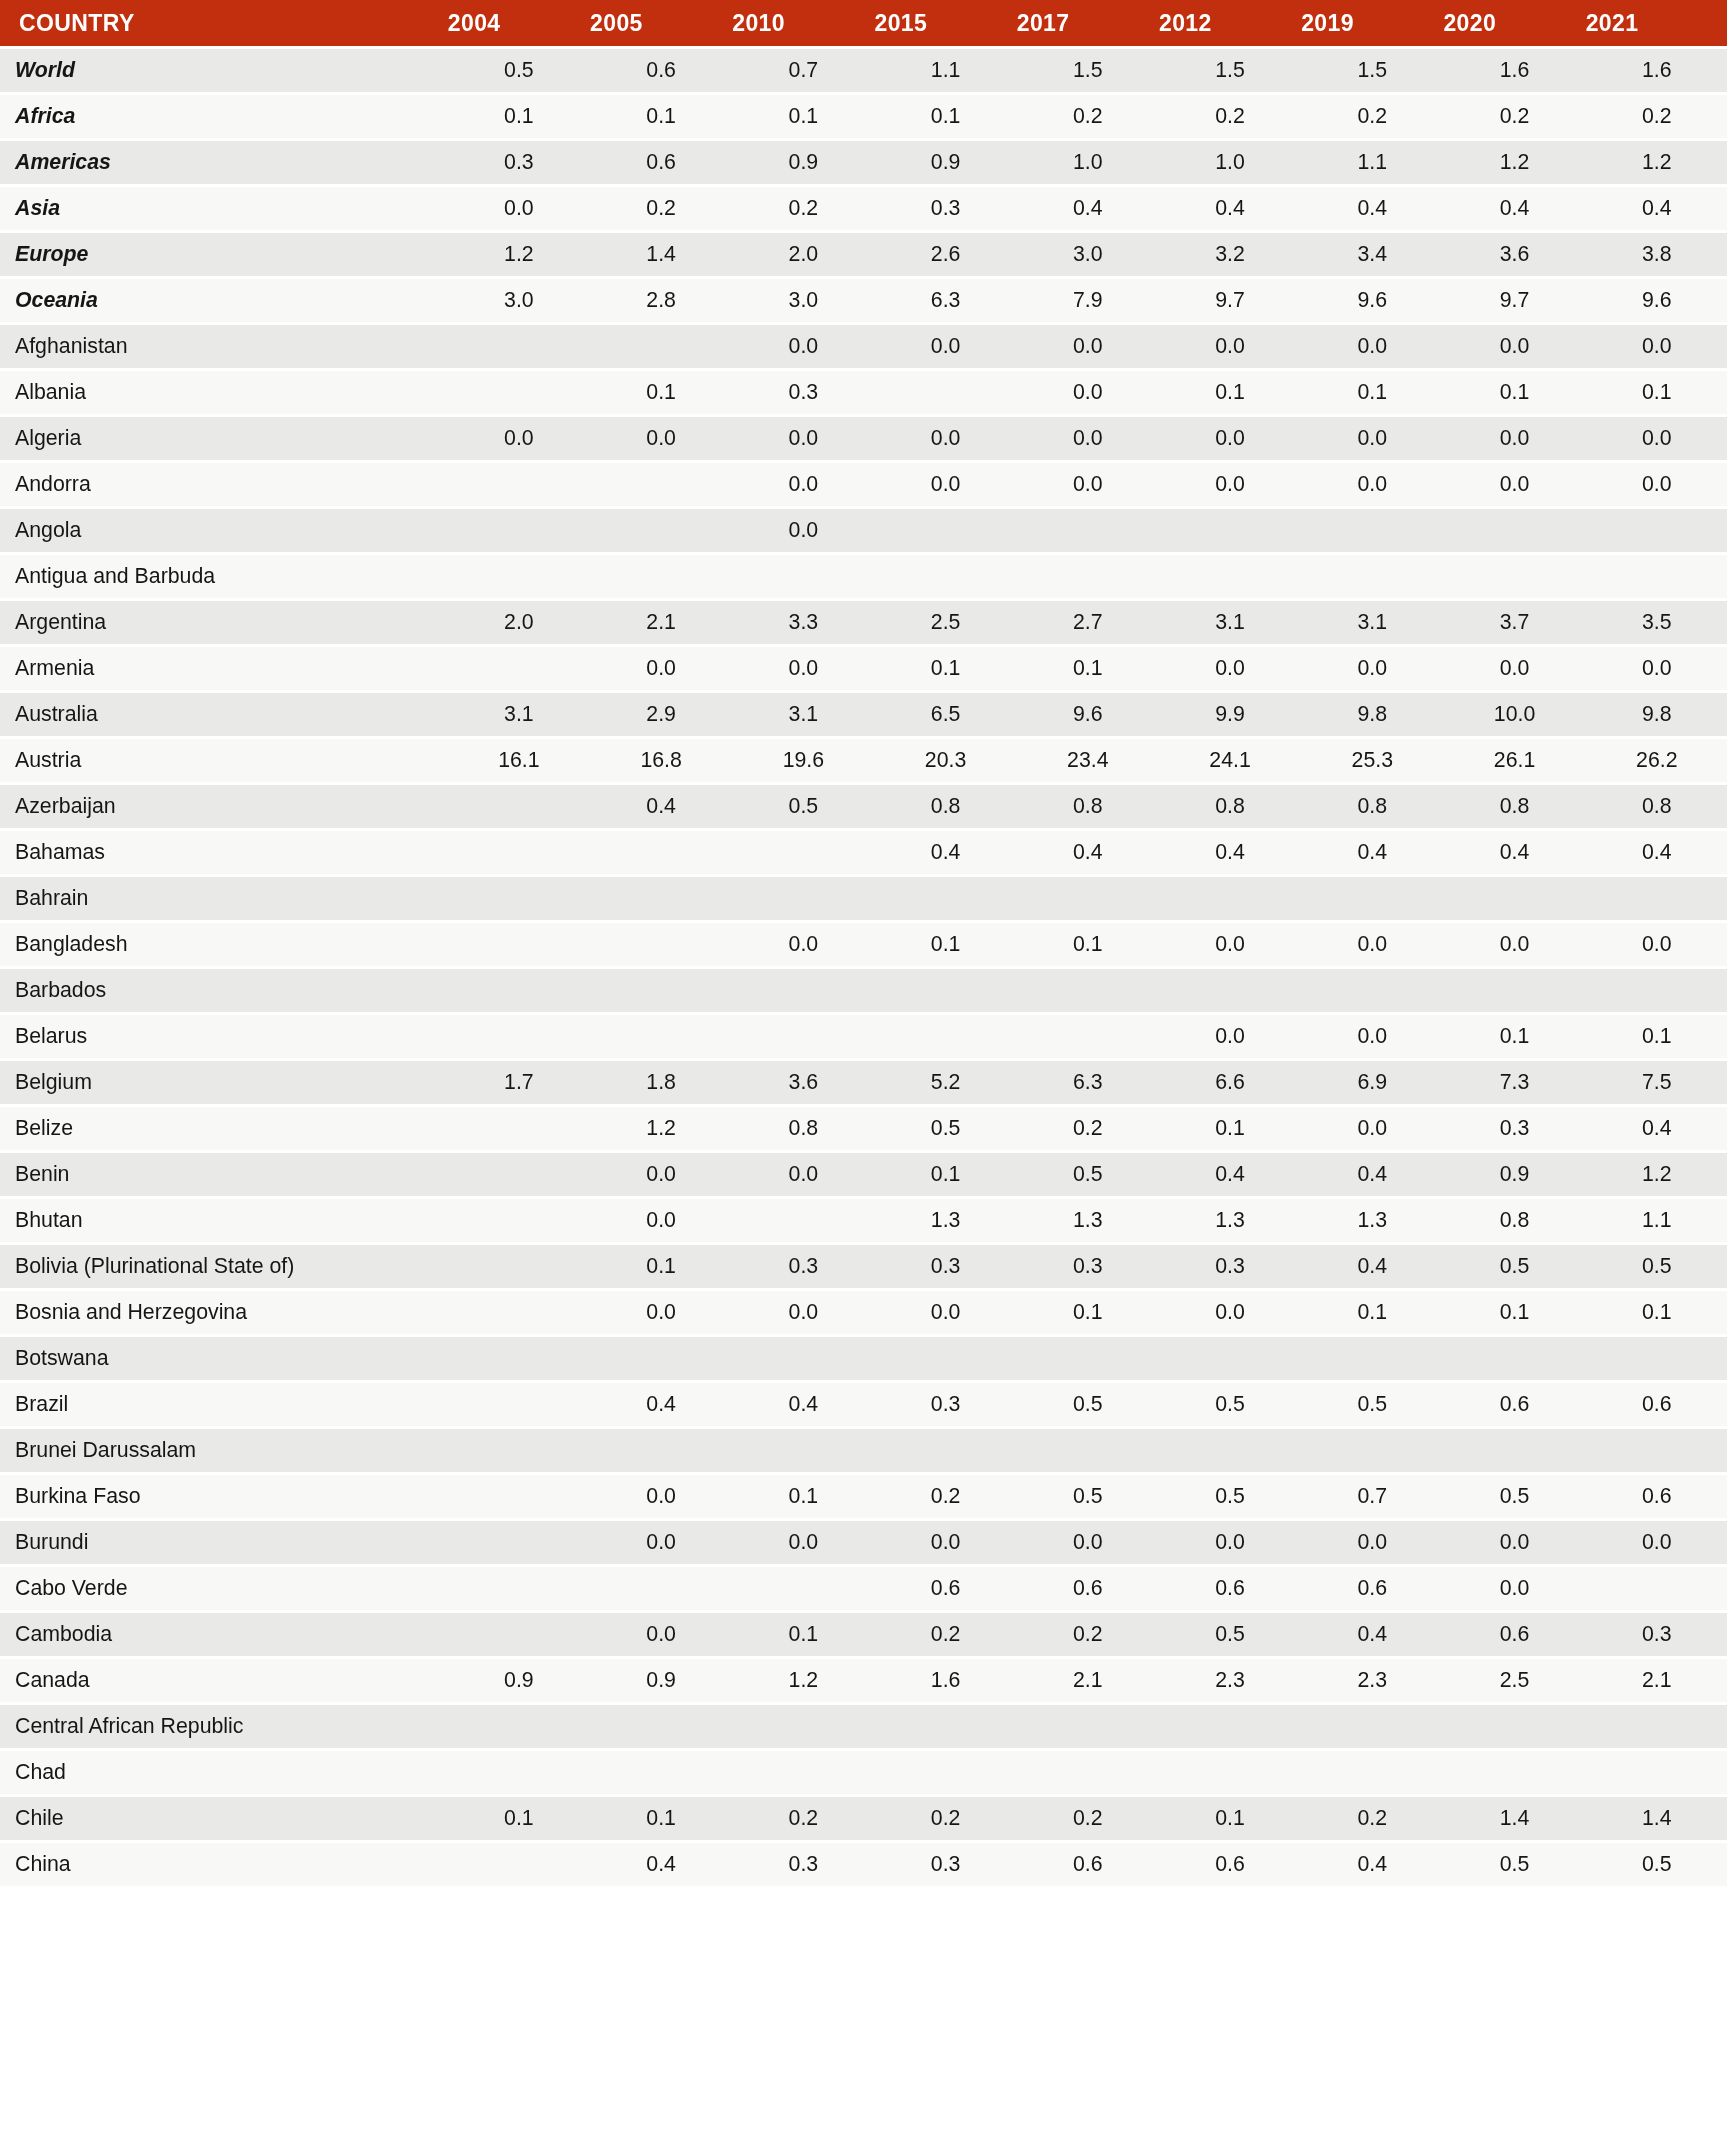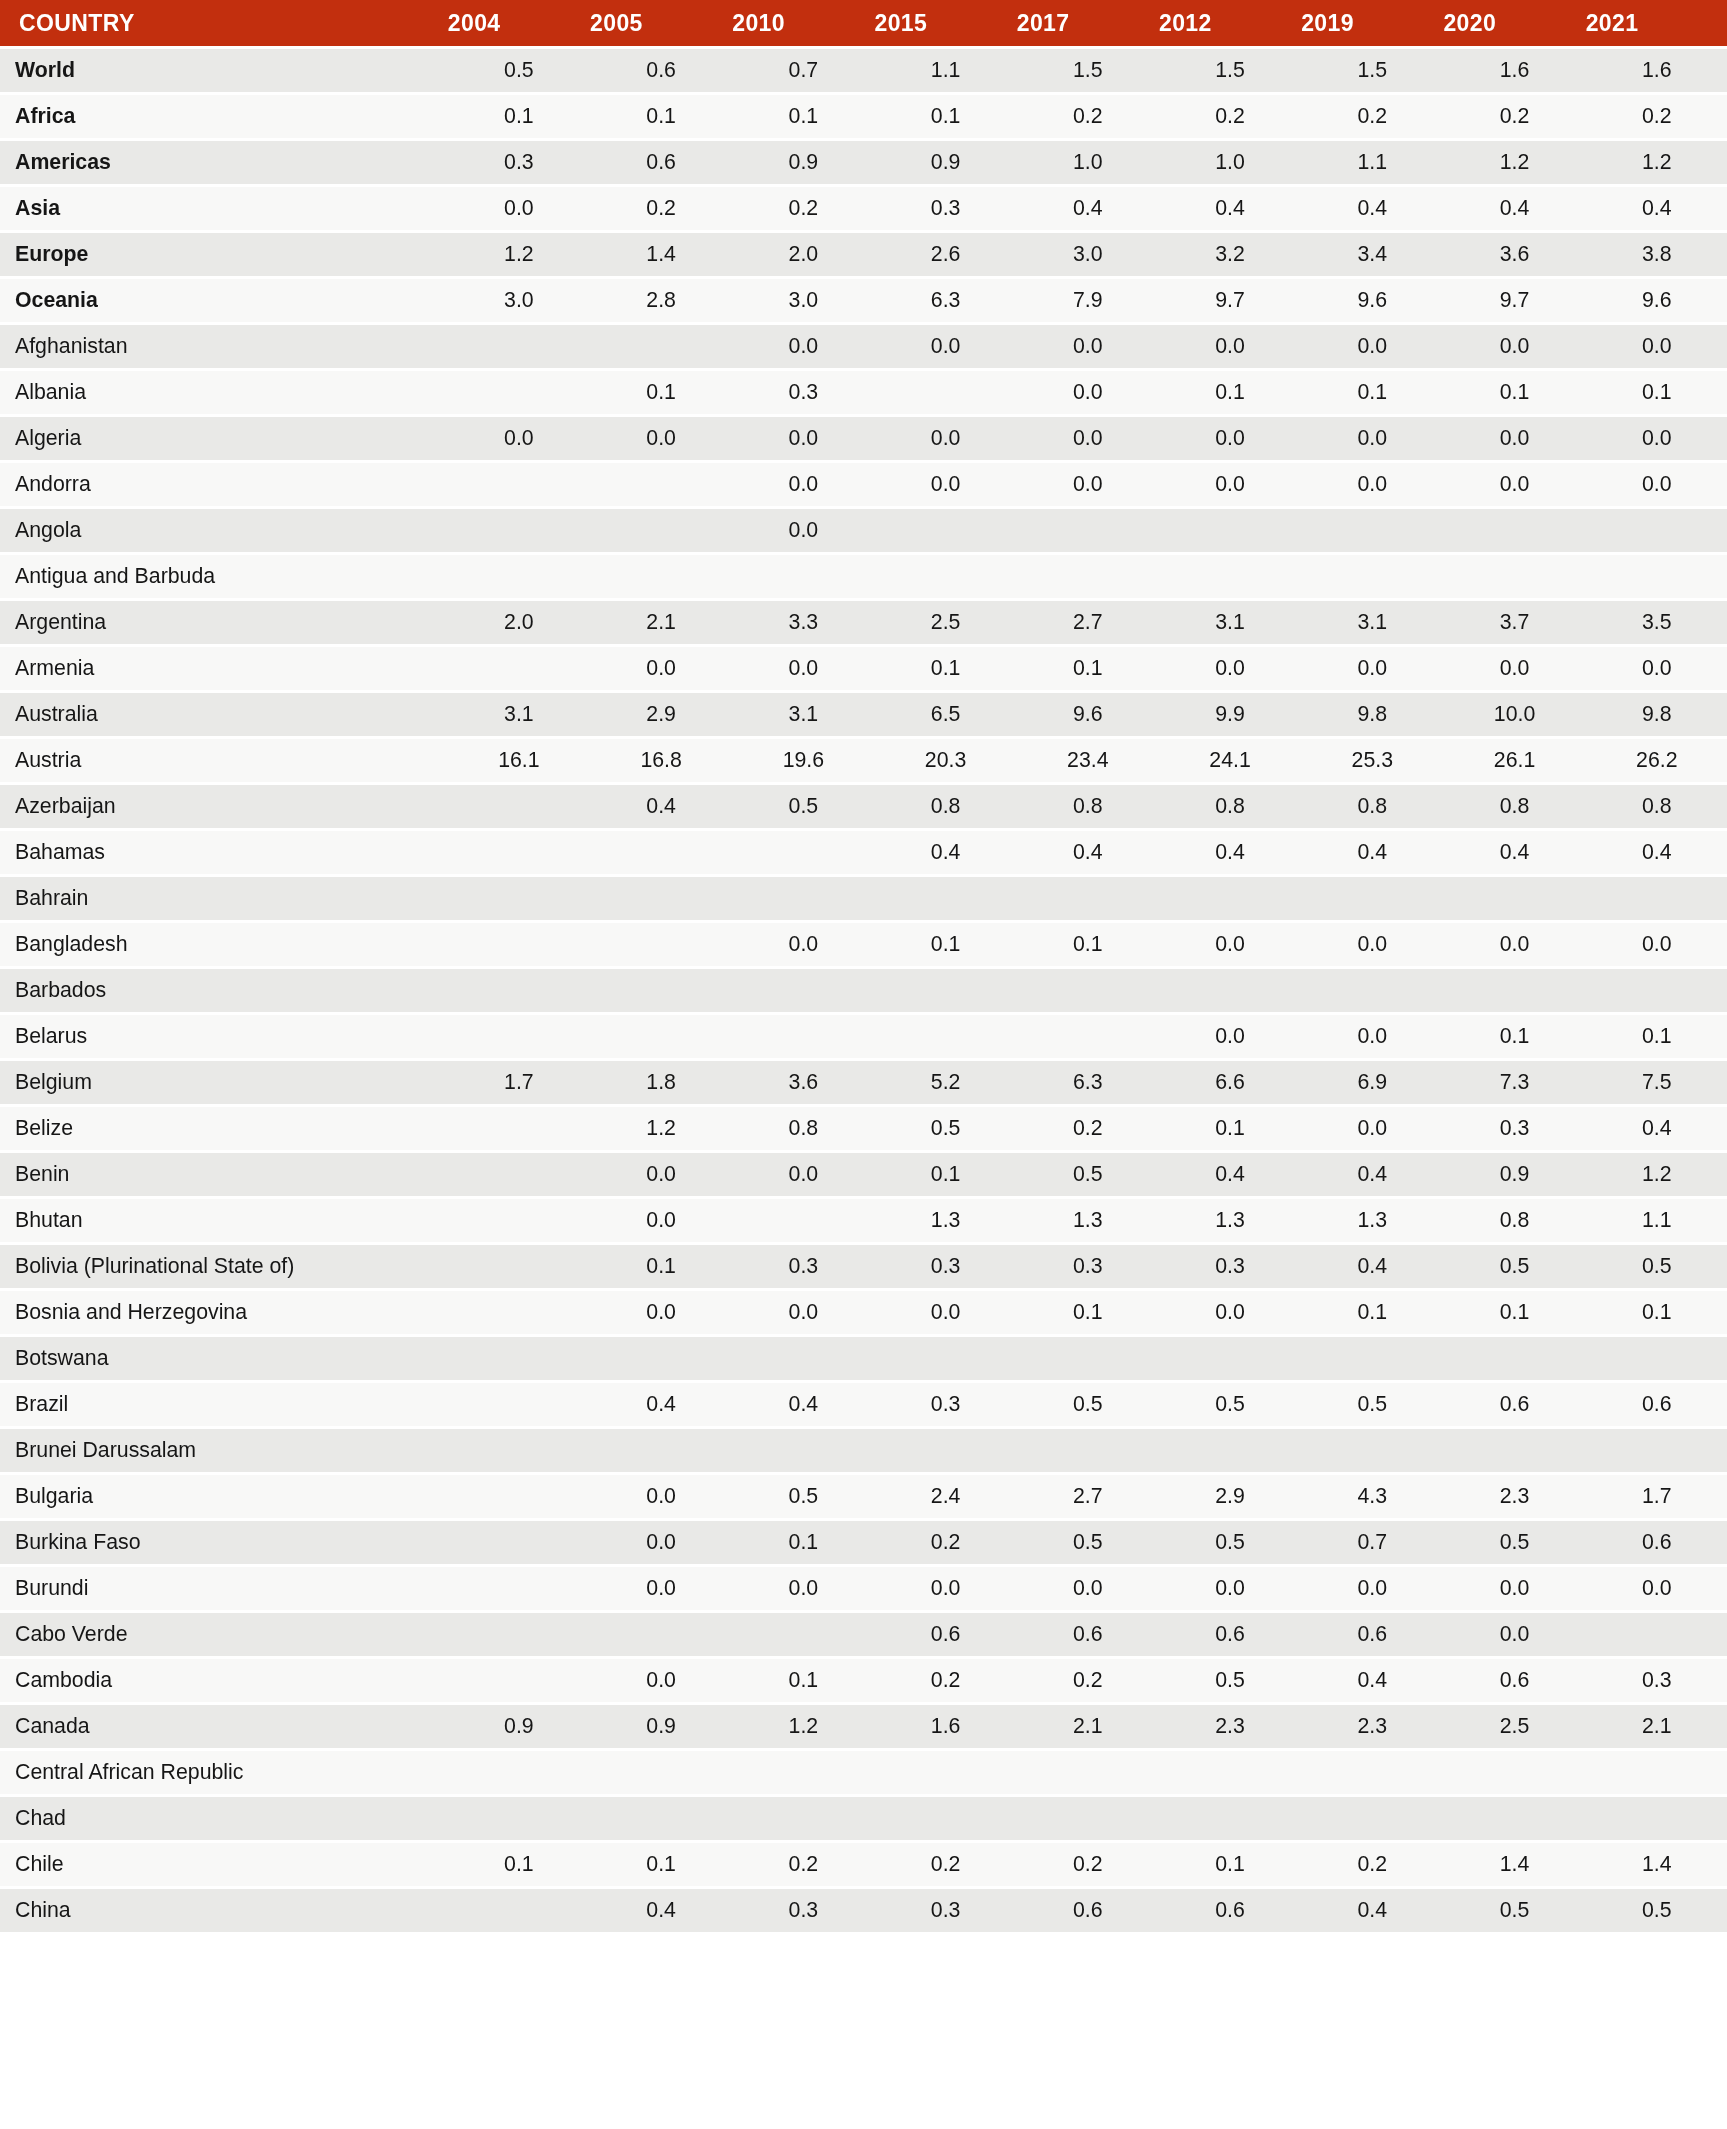--- a/index.html
+++ b/index.html
@@ -52,21 +52,21 @@
     padding: 0;
     font-weight: 400;
   }
   td.country-cell {
     text-align: left;
     padding-left: 15px;
   }
   td.value-cell { text-align: center; }
   tbody tr:nth-child(odd)  { background: var(--row-odd); }
   tbody tr:nth-child(even) { background: var(--row-even); }
-  tr.bold-row td.country-cell { font-weight: 700; }
+  tr.bold-row td.country-cell { font-weight: 700; font-style: italic; }
 </style>
 </head>
 <body>
 
 <table>
   <thead>
     <tr>
         <th class="country-col">COUNTRY</th>
         <th class="year-col">2004</th>
         <th class="year-col">2005</th>
@@ -446,32 +446,20 @@
         <td class="value-cell"></td>
         <td class="value-cell"></td>
         <td class="value-cell"></td>
         <td class="value-cell"></td>
         <td class="value-cell"></td>
         <td class="value-cell"></td>
         <td class="value-cell"></td>
         <td class="value-cell"></td>
       </tr>
       <tr>
-        <td class="country-cell">Bulgaria</td>
-        <td class="value-cell"></td>
-        <td class="value-cell">0.0</td>
-        <td class="value-cell">0.5</td>
-        <td class="value-cell">2.4</td>
-        <td class="value-cell">2.7</td>
-        <td class="value-cell">2.9</td>
-        <td class="value-cell">4.3</td>
-        <td class="value-cell">2.3</td>
-        <td class="value-cell">1.7</td>
-      </tr>
-      <tr>
         <td class="country-cell">Burkina Faso</td>
         <td class="value-cell"></td>
         <td class="value-cell">0.0</td>
         <td class="value-cell">0.1</td>
         <td class="value-cell">0.2</td>
         <td class="value-cell">0.5</td>
         <td class="value-cell">0.5</td>
         <td class="value-cell">0.7</td>
         <td class="value-cell">0.5</td>
         <td class="value-cell">0.6</td>

